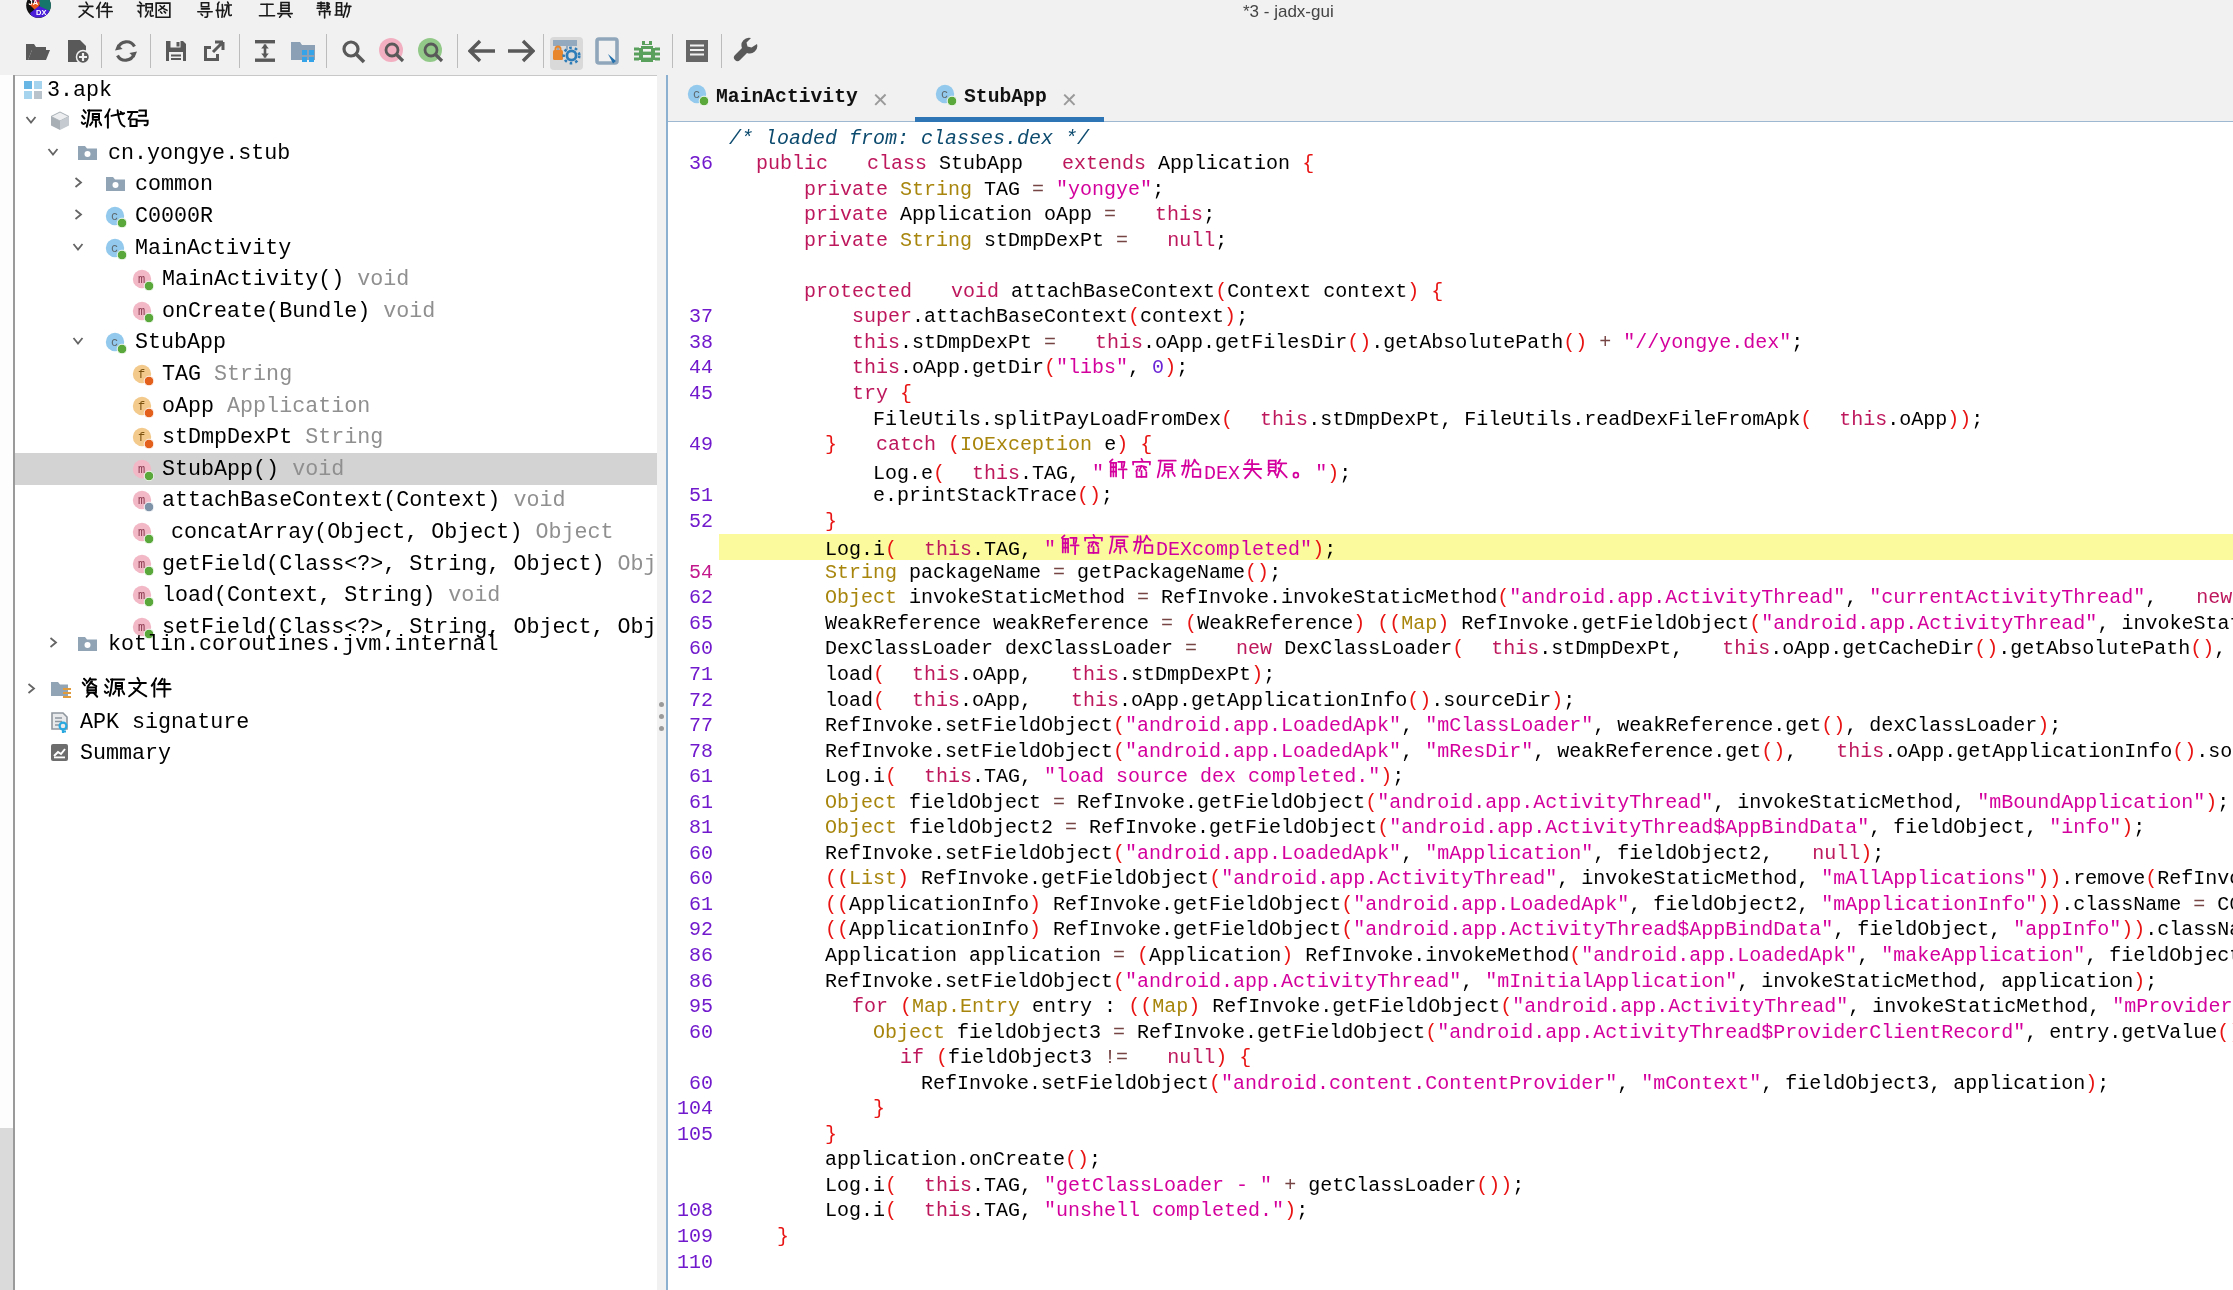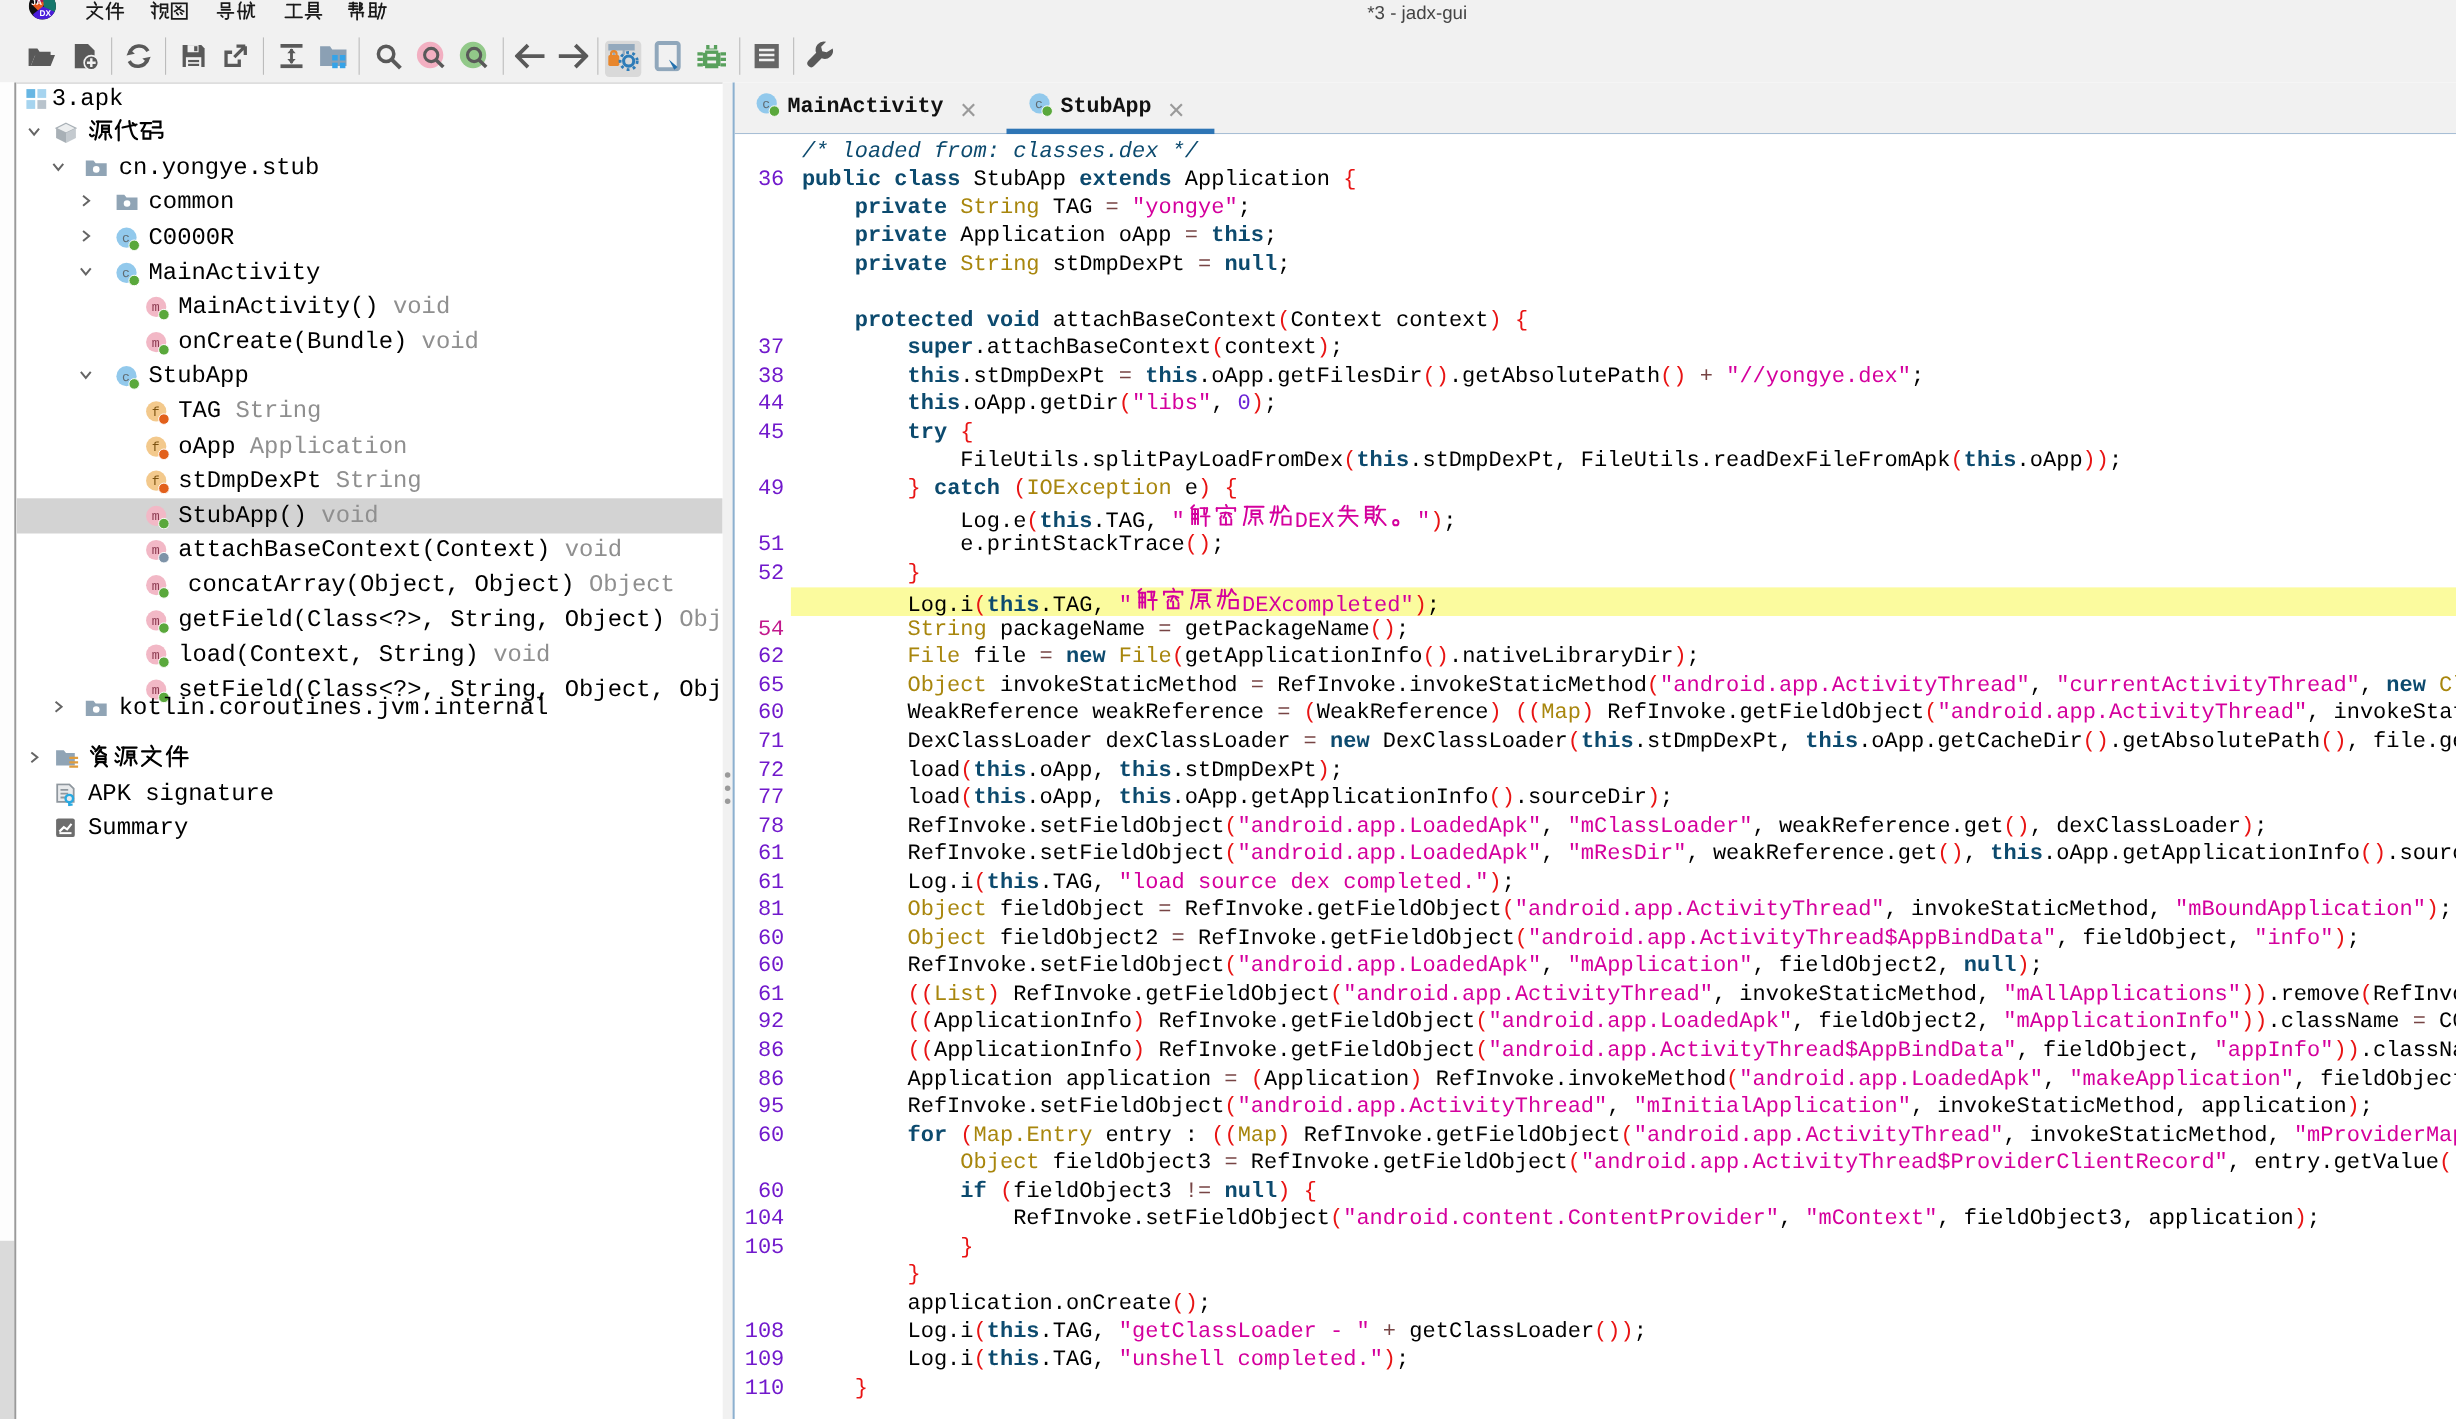--- a/index.html
+++ b/index.html
@@ -38,21 +38,21 @@
 .tabx{position:absolute;top:13px;font-size:20px;color:#9a9a9a;font-family:"Liberation Sans",sans-serif;}
 
 #editor{position:absolute;left:668px;top:122px;width:1565px;height:1168px;background:#fff;overflow:hidden;}
 #gutter{position:absolute;left:0;top:3.5px;width:45px;}
 #code{position:absolute;left:51px;top:3.5px;width:1514px;}
 .gl,.cl{height:25.55px;line-height:25.55px;white-space:pre;font-size:20px;}
 .gl{text-align:right;color:#7119cc;}
 .cl{padding-left:10px;}
 .hl{background:#fbfb9e;}
 .glh{color:#c2188c;}
-.k{color:#0c4a6e;font-weight:bold;}
+.k{color:#be185d;font-weight:normal;margin-left:27px;}
 .t{color:#a8860d;}
 .s{color:#d4009d;}
 .cm{color:#0c4a6e;font-style:italic;}
 .o{color:#774444;}
 .p{color:#e81414;}
 .n{color:#6b24d6;}
 .an{color:#808080;}
 svg.hz{display:inline-block;}
 </style>
 </head>
@@ -736,21 +736,20 @@
               <path d="M78 66 L88 82"></path>
             </svg><svg class="hz" width="25" height="22" viewBox="0 0 100 100" style="vertical-align:-1px" fill="none" stroke="currentColor" stroke-width="8" stroke-linecap="round">
               <path d="M24 10 Q20 50 8 76"></path>
               <path d="M6 36 H50"></path>
               <path d="M36 10 Q42 48 24 88"></path>
               <path d="M64 8 Q60 22 52 32"></path>
               <path d="M64 8 Q70 22 82 30"></path>
               <path d="M56 52 H90 V86 H56 Z"></path>
             </svg>DEXcompleted"</span><span class="p">)</span>;</div>
 <div class="cl">        <span class="t">String</span> packageName <span class="o">=</span> getPackageName<span class="p">()</span>;</div>
-<div class="cl">        <span class="t">File</span> file <span class="o">=</span> <span class="k">new</span> <span class="t">File</span><span class="p">(</span>getApplicationInfo<span class="p">()</span>.nativeLibraryDir<span class="p">)</span>;</div>
 <div class="cl">        <span class="t">Object</span> invokeStaticMethod <span class="o">=</span> RefInvoke.invokeStaticMethod<span class="p">(</span><span class="s">"android.app.ActivityThread"</span>, <span class="s">"currentActivityThread"</span>, <span class="k">new</span> <span class="t">Class</span>,  ;</div>
 <div class="cl">        WeakReference weakReference <span class="o">=</span> <span class="p">(</span>WeakReference<span class="p">)</span> <span class="p">((</span><span class="t">Map</span><span class="p">)</span> RefInvoke.getFieldObject<span class="p">(</span><span class="s">"android.app.ActivityThread"</span>, invokeStaticMethod, .getpackageName;</div>
 <div class="cl">        DexClassLoader dexClassLoader <span class="o">=</span> <span class="k">new</span> DexClassLoader<span class="p">(</span><span class="k">this</span>.stDmpDexPt, <span class="k">this</span>.oApp.getCacheDir<span class="p">()</span>.getAbsolutePath<span class="p">()</span>, file.getAbsolutePath, .oApp.getClassLoader;</div>
 <div class="cl">        load<span class="p">(</span><span class="k">this</span>.oApp, <span class="k">this</span>.stDmpDexPt<span class="p">)</span>;</div>
 <div class="cl">        load<span class="p">(</span><span class="k">this</span>.oApp, <span class="k">this</span>.oApp.getApplicationInfo<span class="p">()</span>.sourceDir<span class="p">)</span>;</div>
 <div class="cl">        RefInvoke.setFieldObject<span class="p">(</span><span class="s">"android.app.LoadedApk"</span>, <span class="s">"mClassLoader"</span>, weakReference.get<span class="p">()</span>, dexClassLoader<span class="p">)</span>;</div>
 <div class="cl">        RefInvoke.setFieldObject<span class="p">(</span><span class="s">"android.app.LoadedApk"</span>, <span class="s">"mResDir"</span>, weakReference.get<span class="p">()</span>, <span class="k">this</span>.oApp.getApplicationInfo<span class="p">()</span>.sourceDir;</div>
 <div class="cl">        Log.i<span class="p">(</span><span class="k">this</span>.TAG, <span class="s">"load source dex completed."</span><span class="p">)</span>;</div>
 <div class="cl">        <span class="t">Object</span> fieldObject <span class="o">=</span> RefInvoke.getFieldObject<span class="p">(</span><span class="s">"android.app.ActivityThread"</span>, invokeStaticMethod, <span class="s">"mBoundApplication"</span><span class="p">)</span>;</div>
 <div class="cl">        <span class="t">Object</span> fieldObject2 <span class="o">=</span> RefInvoke.getFieldObject<span class="p">(</span><span class="s">"android.app.ActivityThread$AppBindData"</span>, fieldObject, <span class="s">"info"</span><span class="p">)</span>;</div>

